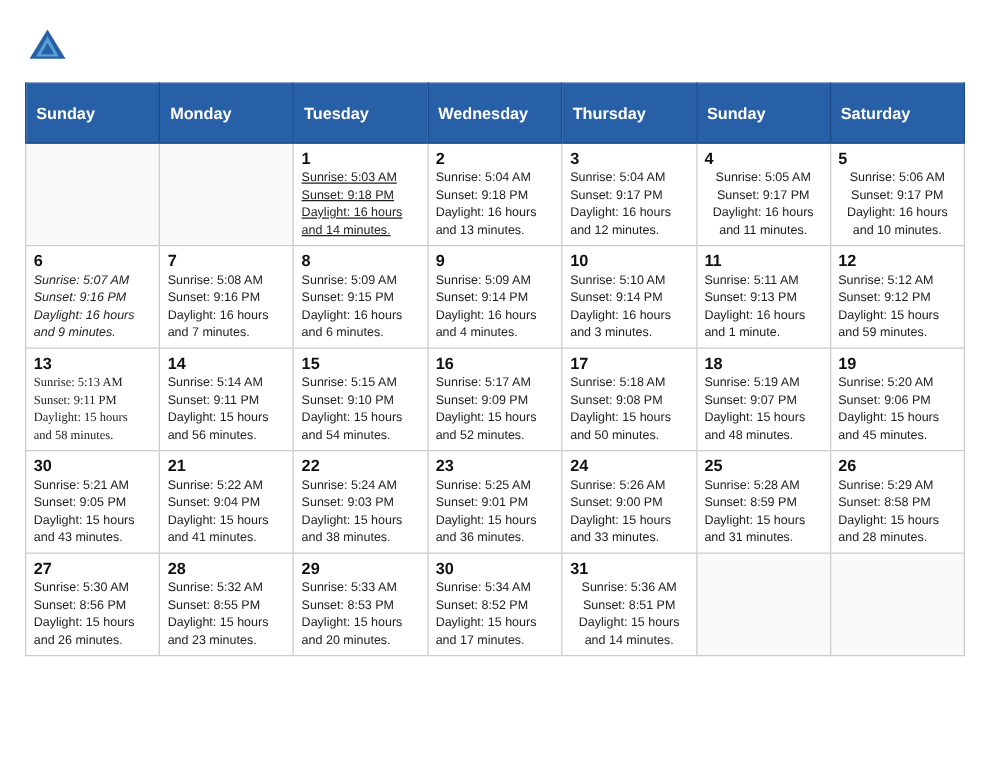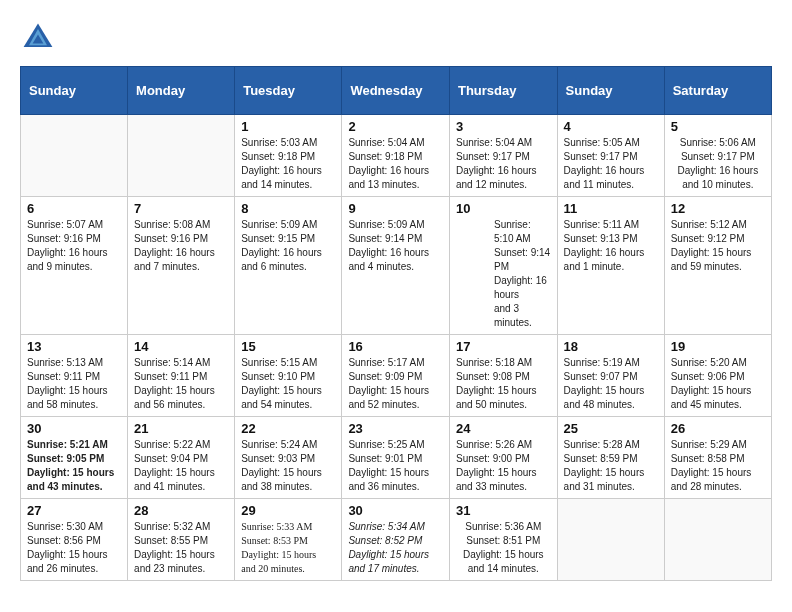--- a/index.html
+++ b/index.html
@@ -113,58 +113,58 @@
         <th>Sunday</th>
         <th>Saturday</th>
       </tr>
   </thead>
   <tbody id="calendar-body">
   <tr>
         <td class="empty"></td>
         <td class="empty"></td>
         <td>
           <div class="day-num">1</div>
-          <div class="day-info" style="white-space: pre-line;">Sunrise: 5:03 AM
+          <div class="day-info" style="white-space: pre-line; text-decoration: underline;">Sunrise: 5:03 AM
 Sunset: 9:18 PM
 Daylight: 16 hours
 and 14 minutes.</div>
         </td>
         <td>
           <div class="day-num">2</div>
           <div class="day-info" style="white-space: pre-line;">Sunrise: 5:04 AM
 Sunset: 9:18 PM
 Daylight: 16 hours
 and 13 minutes.</div>
         </td>
         <td>
           <div class="day-num">3</div>
           <div class="day-info" style="white-space: pre-line;">Sunrise: 5:04 AM
 Sunset: 9:17 PM
 Daylight: 16 hours
 and 12 minutes.</div>
         </td>
         <td>
           <div class="day-num">4</div>
-          <div class="day-info" style="white-space: pre-line;">Sunrise: 5:05 AM
+          <div class="day-info" style="white-space: pre-line; text-align: center;">Sunrise: 5:05 AM
 Sunset: 9:17 PM
 Daylight: 16 hours
 and 11 minutes.</div>
         </td>
         <td>
           <div class="day-num">5</div>
           <div class="day-info" style="white-space: pre-line; text-align: center;">Sunrise: 5:06 AM
 Sunset: 9:17 PM
 Daylight: 16 hours
 and 10 minutes.</div>
         </td>
       </tr>
       <tr>
         <td>
           <div class="day-num">6</div>
-          <div class="day-info" style="white-space: pre-line;">Sunrise: 5:07 AM
+          <div class="day-info" style="white-space: pre-line; font-style: italic;">Sunrise: 5:07 AM
 Sunset: 9:16 PM
 Daylight: 16 hours
 and 9 minutes.</div>
         </td>
         <td>
           <div class="day-num">7</div>
           <div class="day-info" style="white-space: pre-line;">Sunrise: 5:08 AM
 Sunset: 9:16 PM
 Daylight: 16 hours
 and 7 minutes.</div>
@@ -178,21 +178,21 @@
         </td>
         <td>
           <div class="day-num">9</div>
           <div class="day-info" style="white-space: pre-line;">Sunrise: 5:09 AM
 Sunset: 9:14 PM
 Daylight: 16 hours
 and 4 minutes.</div>
         </td>
         <td>
           <div class="day-num">10</div>
-          <div class="day-info" style="white-space: pre-line; margin-left: 38px;">Sunrise: 5:10 AM
+          <div class="day-info" style="white-space: pre-line;">Sunrise: 5:10 AM
 Sunset: 9:14 PM
 Daylight: 16 hours
 and 3 minutes.</div>
         </td>
         <td>
           <div class="day-num">11</div>
           <div class="day-info" style="white-space: pre-line;">Sunrise: 5:11 AM
 Sunset: 9:13 PM
 Daylight: 16 hours
 and 1 minute.</div>
@@ -201,21 +201,21 @@
           <div class="day-num">12</div>
           <div class="day-info" style="white-space: pre-line;">Sunrise: 5:12 AM
 Sunset: 9:12 PM
 Daylight: 15 hours
 and 59 minutes.</div>
         </td>
       </tr>
       <tr>
         <td>
           <div class="day-num">13</div>
-          <div class="day-info" style="white-space: pre-line;">Sunrise: 5:13 AM
+          <div class="day-info" style="white-space: pre-line; font-family: Liberation Serif, serif;">Sunrise: 5:13 AM
 Sunset: 9:11 PM
 Daylight: 15 hours
 and 58 minutes.</div>
         </td>
         <td>
           <div class="day-num">14</div>
           <div class="day-info" style="white-space: pre-line;">Sunrise: 5:14 AM
 Sunset: 9:11 PM
 Daylight: 15 hours
 and 56 minutes.</div>
@@ -252,21 +252,21 @@
           <div class="day-num">19</div>
           <div class="day-info" style="white-space: pre-line;">Sunrise: 5:20 AM
 Sunset: 9:06 PM
 Daylight: 15 hours
 and 45 minutes.</div>
         </td>
       </tr>
       <tr>
         <td>
           <div class="day-num">30</div>
-          <div class="day-info" style="white-space: pre-line; font-weight: bold;">Sunrise: 5:21 AM
+          <div class="day-info" style="white-space: pre-line;">Sunrise: 5:21 AM
 Sunset: 9:05 PM
 Daylight: 15 hours
 and 43 minutes.</div>
         </td>
         <td>
           <div class="day-num">21</div>
           <div class="day-info" style="white-space: pre-line;">Sunrise: 5:22 AM
 Sunset: 9:04 PM
 Daylight: 15 hours
 and 41 minutes.</div>
@@ -317,28 +317,28 @@
         </td>
         <td>
           <div class="day-num">28</div>
           <div class="day-info" style="white-space: pre-line;">Sunrise: 5:32 AM
 Sunset: 8:55 PM
 Daylight: 15 hours
 and 23 minutes.</div>
         </td>
         <td>
           <div class="day-num">29</div>
-          <div class="day-info" style="white-space: pre-line; font-family: Liberation Serif, serif;">Sunrise: 5:33 AM
+          <div class="day-info" style="white-space: pre-line;">Sunrise: 5:33 AM
 Sunset: 8:53 PM
 Daylight: 15 hours
 and 20 minutes.</div>
         </td>
         <td>
           <div class="day-num">30</div>
-          <div class="day-info" style="white-space: pre-line; font-style: italic;">Sunrise: 5:34 AM
+          <div class="day-info" style="white-space: pre-line;">Sunrise: 5:34 AM
 Sunset: 8:52 PM
 Daylight: 15 hours
 and 17 minutes.</div>
         </td>
         <td>
           <div class="day-num">31</div>
           <div class="day-info" style="white-space: pre-line; text-align: center;">Sunrise: 5:36 AM
 Sunset: 8:51 PM
 Daylight: 15 hours
 and 14 minutes.</div>

